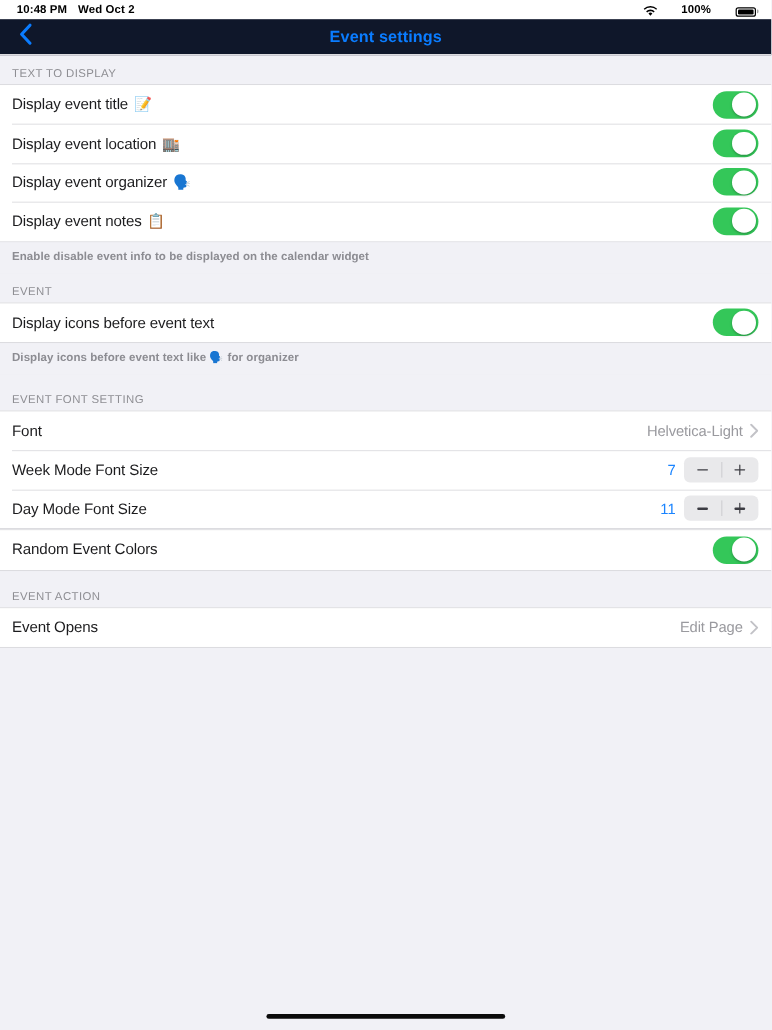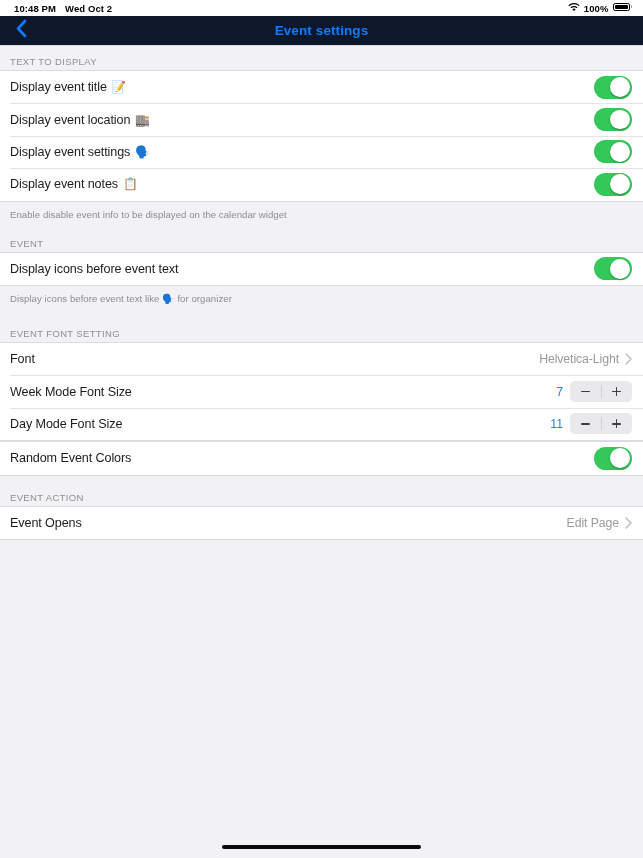--- a/index.html
+++ b/index.html
@@ -23,21 +23,21 @@
     display: flex;
     align-items: center;
     padding: 0 11px 0 14px;
     font-size: 9.5px;
     color: #000;
     font-weight: 600;
     letter-spacing: 0.1px;
   }
   .sb-left { display: flex; align-items: center; gap: 9px; }
   .sb-spacer { flex: 1; }
-  .sb-right { display: flex; align-items: flex-start; gap: 4px; }
+  .sb-right { display: flex; align-items: flex-end; gap: 20px; }
   .wifi-icon { display: block; }
   .battery {
     display: inline-flex; align-items: center; gap: 1px;
   }
   .batt-body {
     width: 17px; height: 8px;
     border: 1px solid #000;
     border-radius: 2.2px;
     padding: 1px;
     display: block;
@@ -136,20 +136,21 @@
 
   .footer-note {
     padding: 7px 10px 8px 10px;
     font-size: 9.6px;
     color: #8c8c92;
     background: #f1f1f6;
     display: flex;
     align-items: center;
     gap: 3px;
     letter-spacing: 0.05px;
+    font-weight: bold;
   }
   .footer-note .emoji { font-size: 9.5px; }
 
   
   .toggle {
     width: 38px; height: 23px;
     border-radius: 12px;
     background: #34c759;
     position: relative;
     cursor: pointer;
@@ -291,21 +292,21 @@
           <span class="emoji">🏬</span>
         </div>
         <div class="row-spacer"></div>
         <div class="toggle">
             <span class="knob"></span>
           </div>
       </div>
 
       <div class="row">
         <div class="row-label">
-          <span>Display event settings</span>
+          <span>Display event organizer</span>
           <span class="emoji">🗣️</span>
         </div>
         <div class="row-spacer"></div>
         <div class="toggle">
             <span class="knob"></span>
           </div>
       </div>
 
       <div class="row">
         <div class="row-label">

